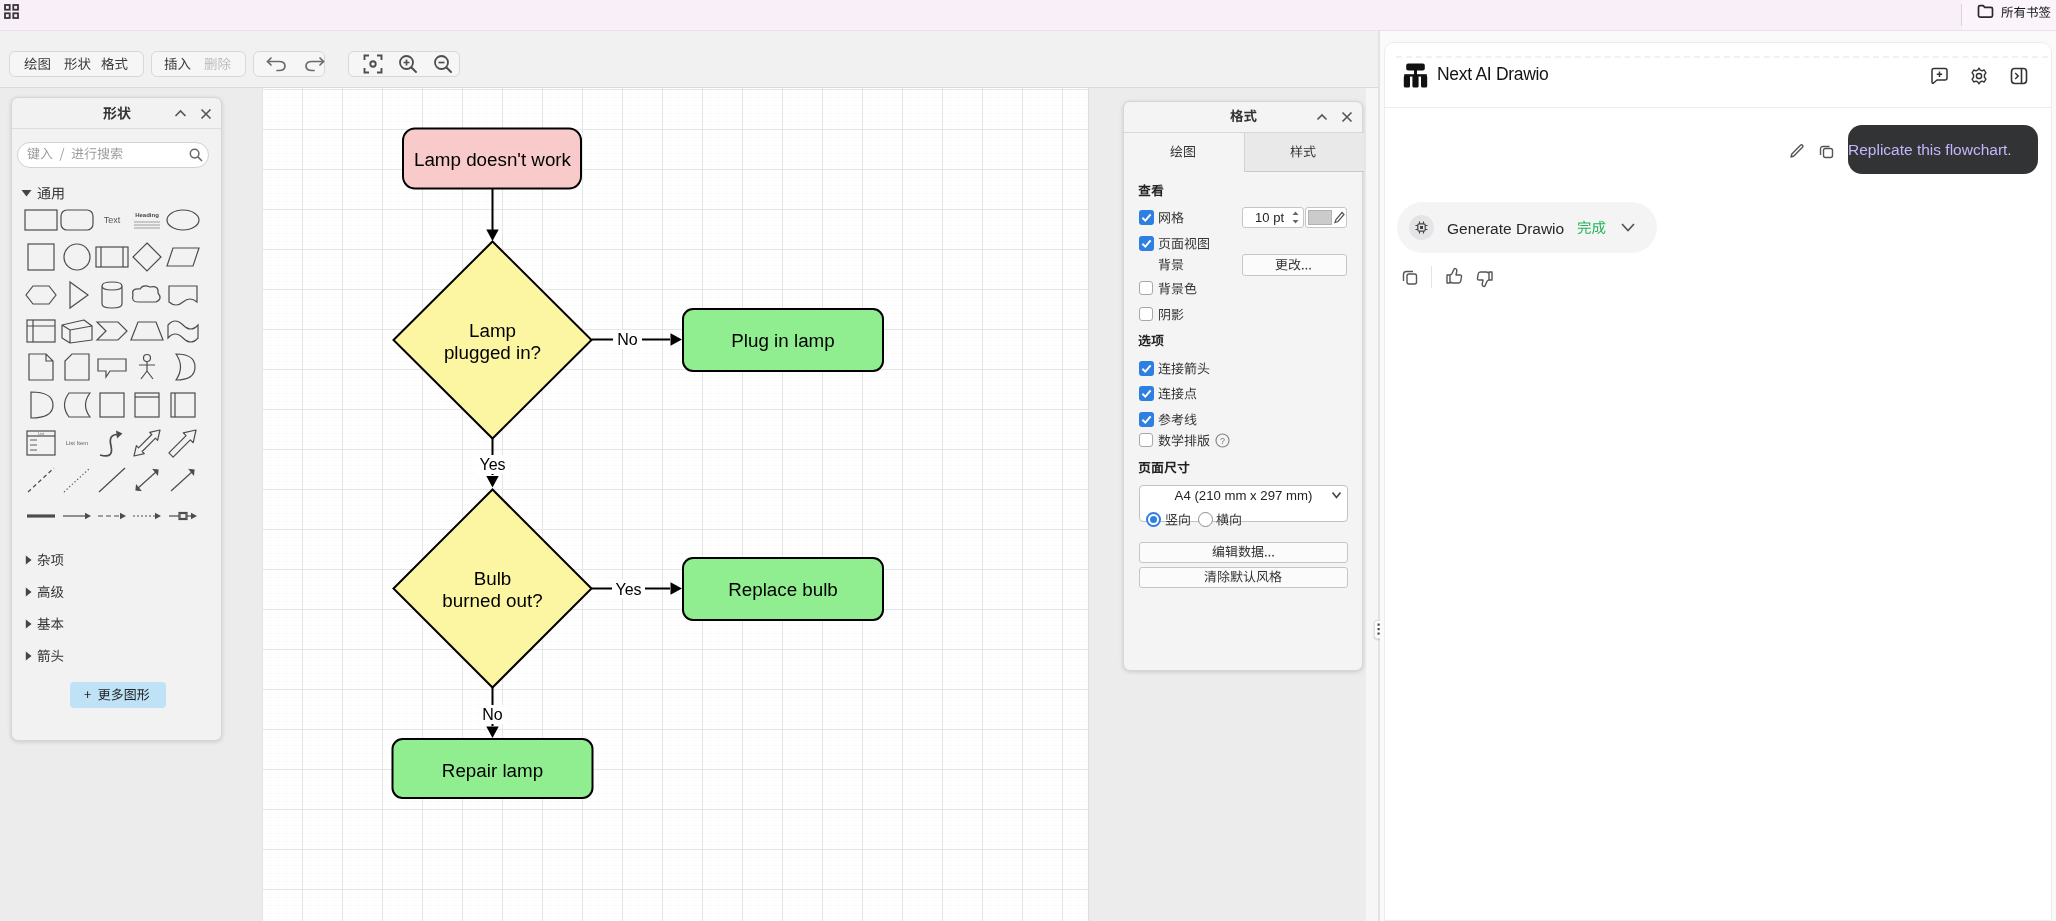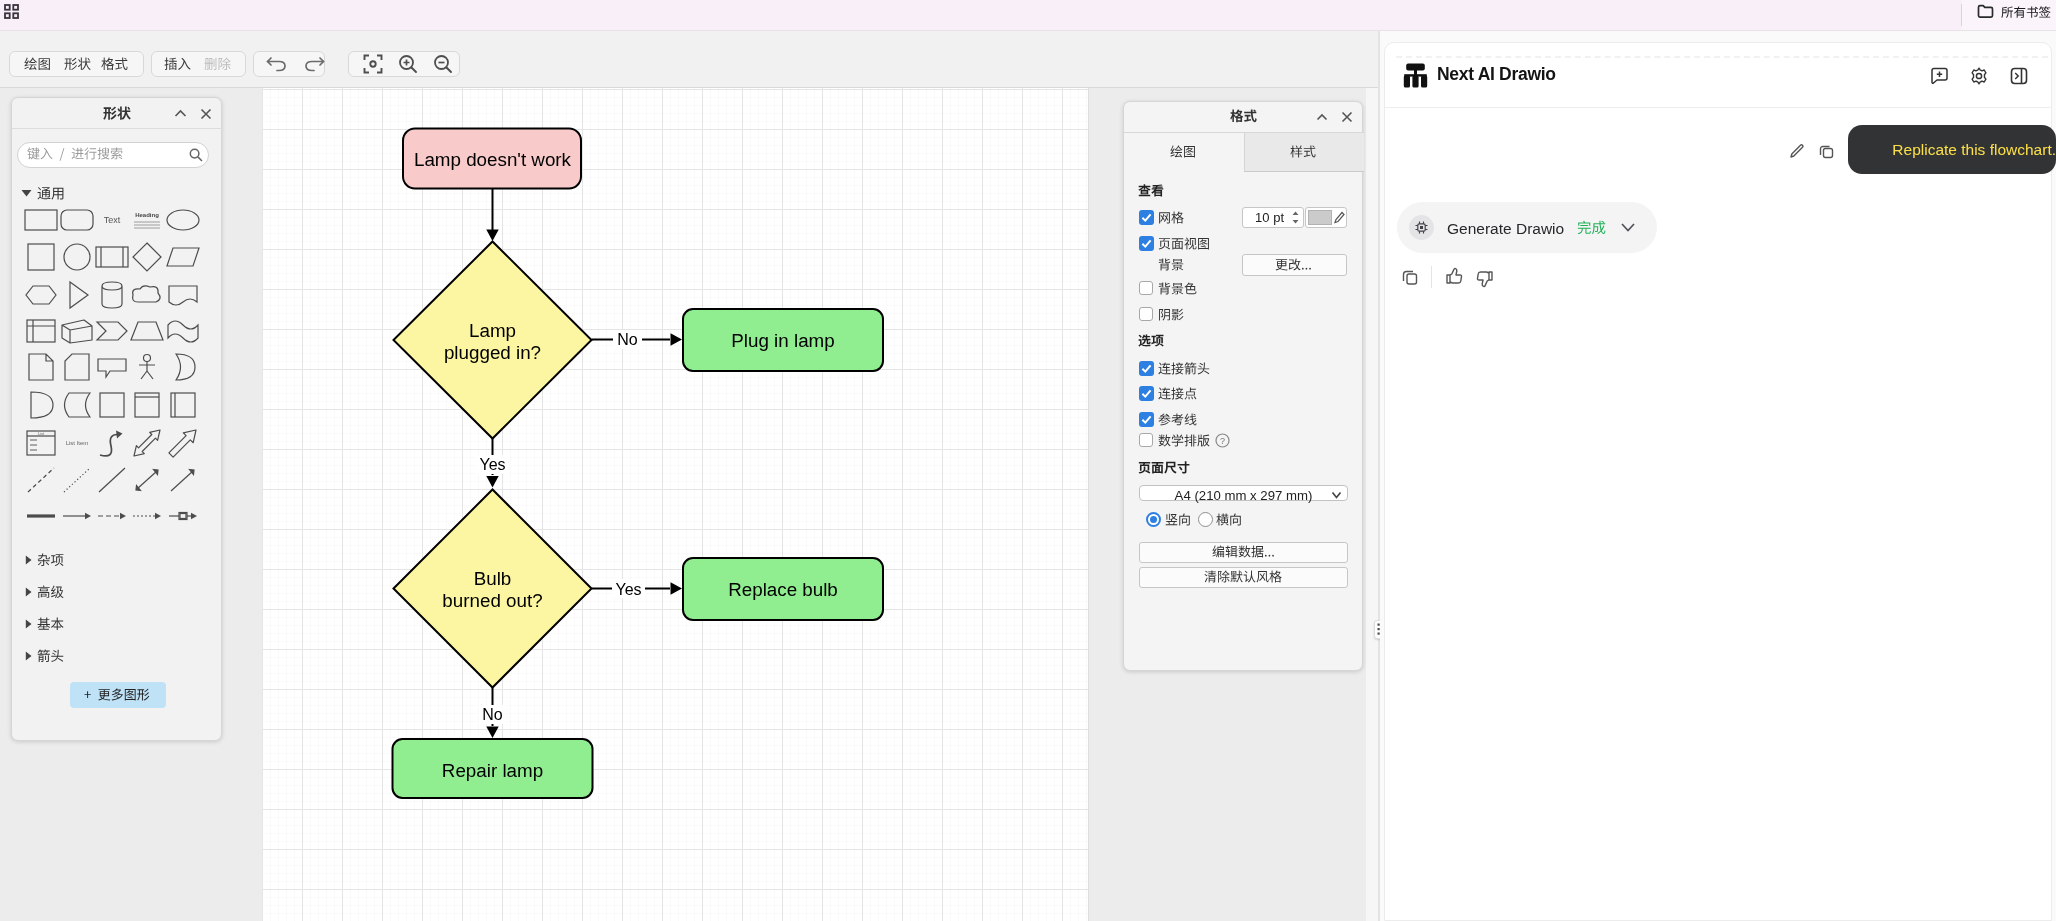--- a/index.html
+++ b/index.html
@@ -331,21 +331,21 @@
     <div class="abs" style="left:184px;top:108px;width:24px;height:15px;background:#cbcbcb;border:1px solid #b2b2b2"></div>
     <svg class="abs" style="left:209px;top:108px" width="12" height="15" viewBox="0 0 12 15">
       <path d="M2 12.5 L3 9.5 L9 2.5 L11 4.5 L5 11.5 Z" fill="none" stroke="#555" stroke-width="1.2"></path>
     </svg>
     <div class="abs" style="left:118px;top:152px;width:105px;height:22px;background:#fbfbfb;border:1px solid #c6c6c6;border-radius:3px"></div>
     <svg class="abs" style="left:91px;top:331px" width="15" height="15" viewBox="0 0 15 15">
       <circle cx="7.5" cy="7.5" r="6.5" fill="none" stroke="#888" stroke-width="1.2"></circle>
       <text x="7.5" y="10.7" fill="#777" font-size="9" text-anchor="middle" font-family="Liberation Sans">?</text>
     </svg>
     <div class="abs" style="left:16px;top:382.5px;width:0;height:0"></div>
-    <div class="abs" style="left:15px;top:383px;width:209px;height:16px;background:#fff;border:1px solid #c2c2c2;border-radius:4px;font-size:13.2px;color:#222;text-align:center;line-height:20px">A4 (210 mm x 297 mm)</div>
+    <div class="abs" style="left:15px;top:383px;width:209px;height:37px;background:#fff;border:1px solid #c2c2c2;border-radius:4px;font-size:13.2px;color:#222;text-align:center;line-height:20px">A4 (210 mm x 297 mm)</div>
     <svg class="abs" style="left:207px;top:389px" width="11" height="9" viewBox="0 0 11 9">
       <path d="M1.5 1.5 L5.5 6.5 L9.5 1.5" fill="none" stroke="#444" stroke-width="1.7"></path>
     </svg>
     <div class="abs" style="left:22px;top:410px;width:15px;height:15px;border-radius:50%;background:#fff;border:2px solid #2e7fe2"></div>
     <div class="abs" style="left:26px;top:414px;width:7px;height:7px;border-radius:50%;background:#2e7fe2"></div>
     <div class="abs" style="left:74px;top:410px;width:15px;height:15px;border-radius:50%;background:#fff;border:1.5px solid #8e8e8e"></div>
     <div class="abs" style="left:15px;top:440px;width:209px;height:21px;background:#fbfbfb;border:1px solid #c6c6c6;border-radius:3px"></div>
     <div class="abs" style="left:15px;top:465px;width:209px;height:21px;background:#fbfbfb;border:1px solid #c6c6c6;border-radius:3px"></div>
   </div>
 <svg style="position:absolute;left:1229.5px;top:107.0px;overflow:visible;" width="27.0" height="18">
@@ -508,36 +508,36 @@
     <svg class="abs" style="left:22px;top:31px" width="27" height="27" viewBox="0 0 27 27">
 <g fill="#111">
         <rect x="4.2" y="1.5" width="18.6" height="7" rx="2"></rect>
 <rect x="12" y="8" width="3" height="6"></rect>
 <rect x="2.2" y="12.2" width="22.6" height="2.4"></rect>
 <rect x="1.8" y="13.5" width="6.2" height="12" rx="1.6"></rect>
         <rect x="10.4" y="13.5" width="6.2" height="12" rx="1.6"></rect>
         <rect x="19" y="13.5" width="6.2" height="12" rx="1.6"></rect>
       </g>
     </svg>
-    <div class="abs" style="left:57px;top:33px;font-size:17.5px;font-weight:bold;color:#141414;letter-spacing:-0.3px">Next AI Drawio</div>
+    <div class="abs" style="left:57px;top:33px;font-size:17.5px;font-weight:normal;color:#141414;letter-spacing:-0.3px">Next AI Drawio</div>
     <svg class="abs" style="left:550px;top:36px" width="19" height="18" viewBox="0 0 19 18">
 <path d="M2 3.5 Q2 1.5 4 1.5 H15 Q17 1.5 17 3.5 V11 Q17 13 15 13 H7 L3.5 16 Q2 16.8 2 15 Z" fill="none" stroke="#333" stroke-width="1.5" stroke-linejoin="round"></path>
 <path d="M9.5 4.5 V10 M6.8 7.2 H12.2" stroke="#333" stroke-width="1.5"></path>
     </svg>
     <svg class="abs" style="left:590px;top:36px" width="18" height="18" viewBox="0 0 18 18">
 <circle cx="9" cy="9" r="2.6" fill="none" stroke="#333" stroke-width="1.5"></circle>
 <path d="M9 1.2 L10.3 3.1 Q11.2 3.3 12 3.8 L14.2 3 L15.9 5.9 L14.4 7.7 Q14.5 8.3 14.5 9 Q14.5 9.7 14.4 10.3 L15.9 12.1 L14.2 15 L12 14.2 Q11.2 14.7 10.3 14.9 L9 16.8 L7.7 14.9 Q6.8 14.7 6 14.2 L3.8 15 L2.1 12.1 L3.6 10.3 Q3.5 9.7 3.5 9 Q3.5 8.3 3.6 7.7 L2.1 5.9 L3.8 3 L6 3.8 Q6.8 3.3 7.7 3.1 Z" fill="none" stroke="#333" stroke-width="1.4" stroke-linejoin="round"></path>
     </svg>
     <svg class="abs" style="left:630px;top:36px" width="18" height="18" viewBox="0 0 18 18">
 <rect x="1.5" y="1.5" width="15" height="15" rx="3.2" fill="none" stroke="#333" stroke-width="1.6"></rect>
 <path d="M11.5 1.5 V16.5" stroke="#333" stroke-width="1.6"></path>
 <path d="M5.2 6 L8.2 9 L5.2 12" fill="none" stroke="#333" stroke-width="1.5"></path>
     </svg>
     <div class="abs" style="left:5px;top:76px;width:666px;height:1px;background:#ededed"></div>
-    <div class="abs" style="left:468px;top:94px;width:208px;height:49px;background:#313335;border-radius:14px;color:#fde047;font-size:15.5px;text-align:right;line-height:49px">Replicate this flowchart.</div>
+    <div class="abs" style="left:468px;top:94px;width:190px;height:49px;background:#313335;border-radius:14px;color:#c4b5fd;font-size:15.5px;text-align:left;line-height:49px">Replicate this flowchart.</div>
     <svg class="abs" style="left:409px;top:112px" width="16" height="16" viewBox="0 0 16 16">
 <path d="M2 14 L2.8 11 L11.5 2.3 Q12.5 1.3 13.5 2.3 Q14.5 3.3 13.5 4.3 L4.8 13 L2 14 Z" fill="none" stroke="#555" stroke-width="1.4" stroke-linejoin="round"></path>
     </svg>
     <svg class="abs" style="left:439px;top:113px" width="15" height="15" viewBox="0 0 15 15">
 <rect x="4.5" y="4.5" width="9" height="9" rx="2" fill="none" stroke="#555" stroke-width="1.4"></rect>
 <path d="M10.5 2.5 H4 Q1.5 2.5 1.5 5 V11" fill="none" stroke="#555" stroke-width="1.4"></path>
     </svg>
     <div class="abs" style="left:17px;top:171px;width:260px;height:51px;background:#f4f4f5;border-radius:26px"></div>
     <div class="abs" style="left:29px;top:184px;width:25px;height:25px;background:#e4e4e7;border-radius:50%"></div>
     <svg class="abs" style="left:35px;top:190px" width="13" height="13" viewBox="0 0 13 13">

